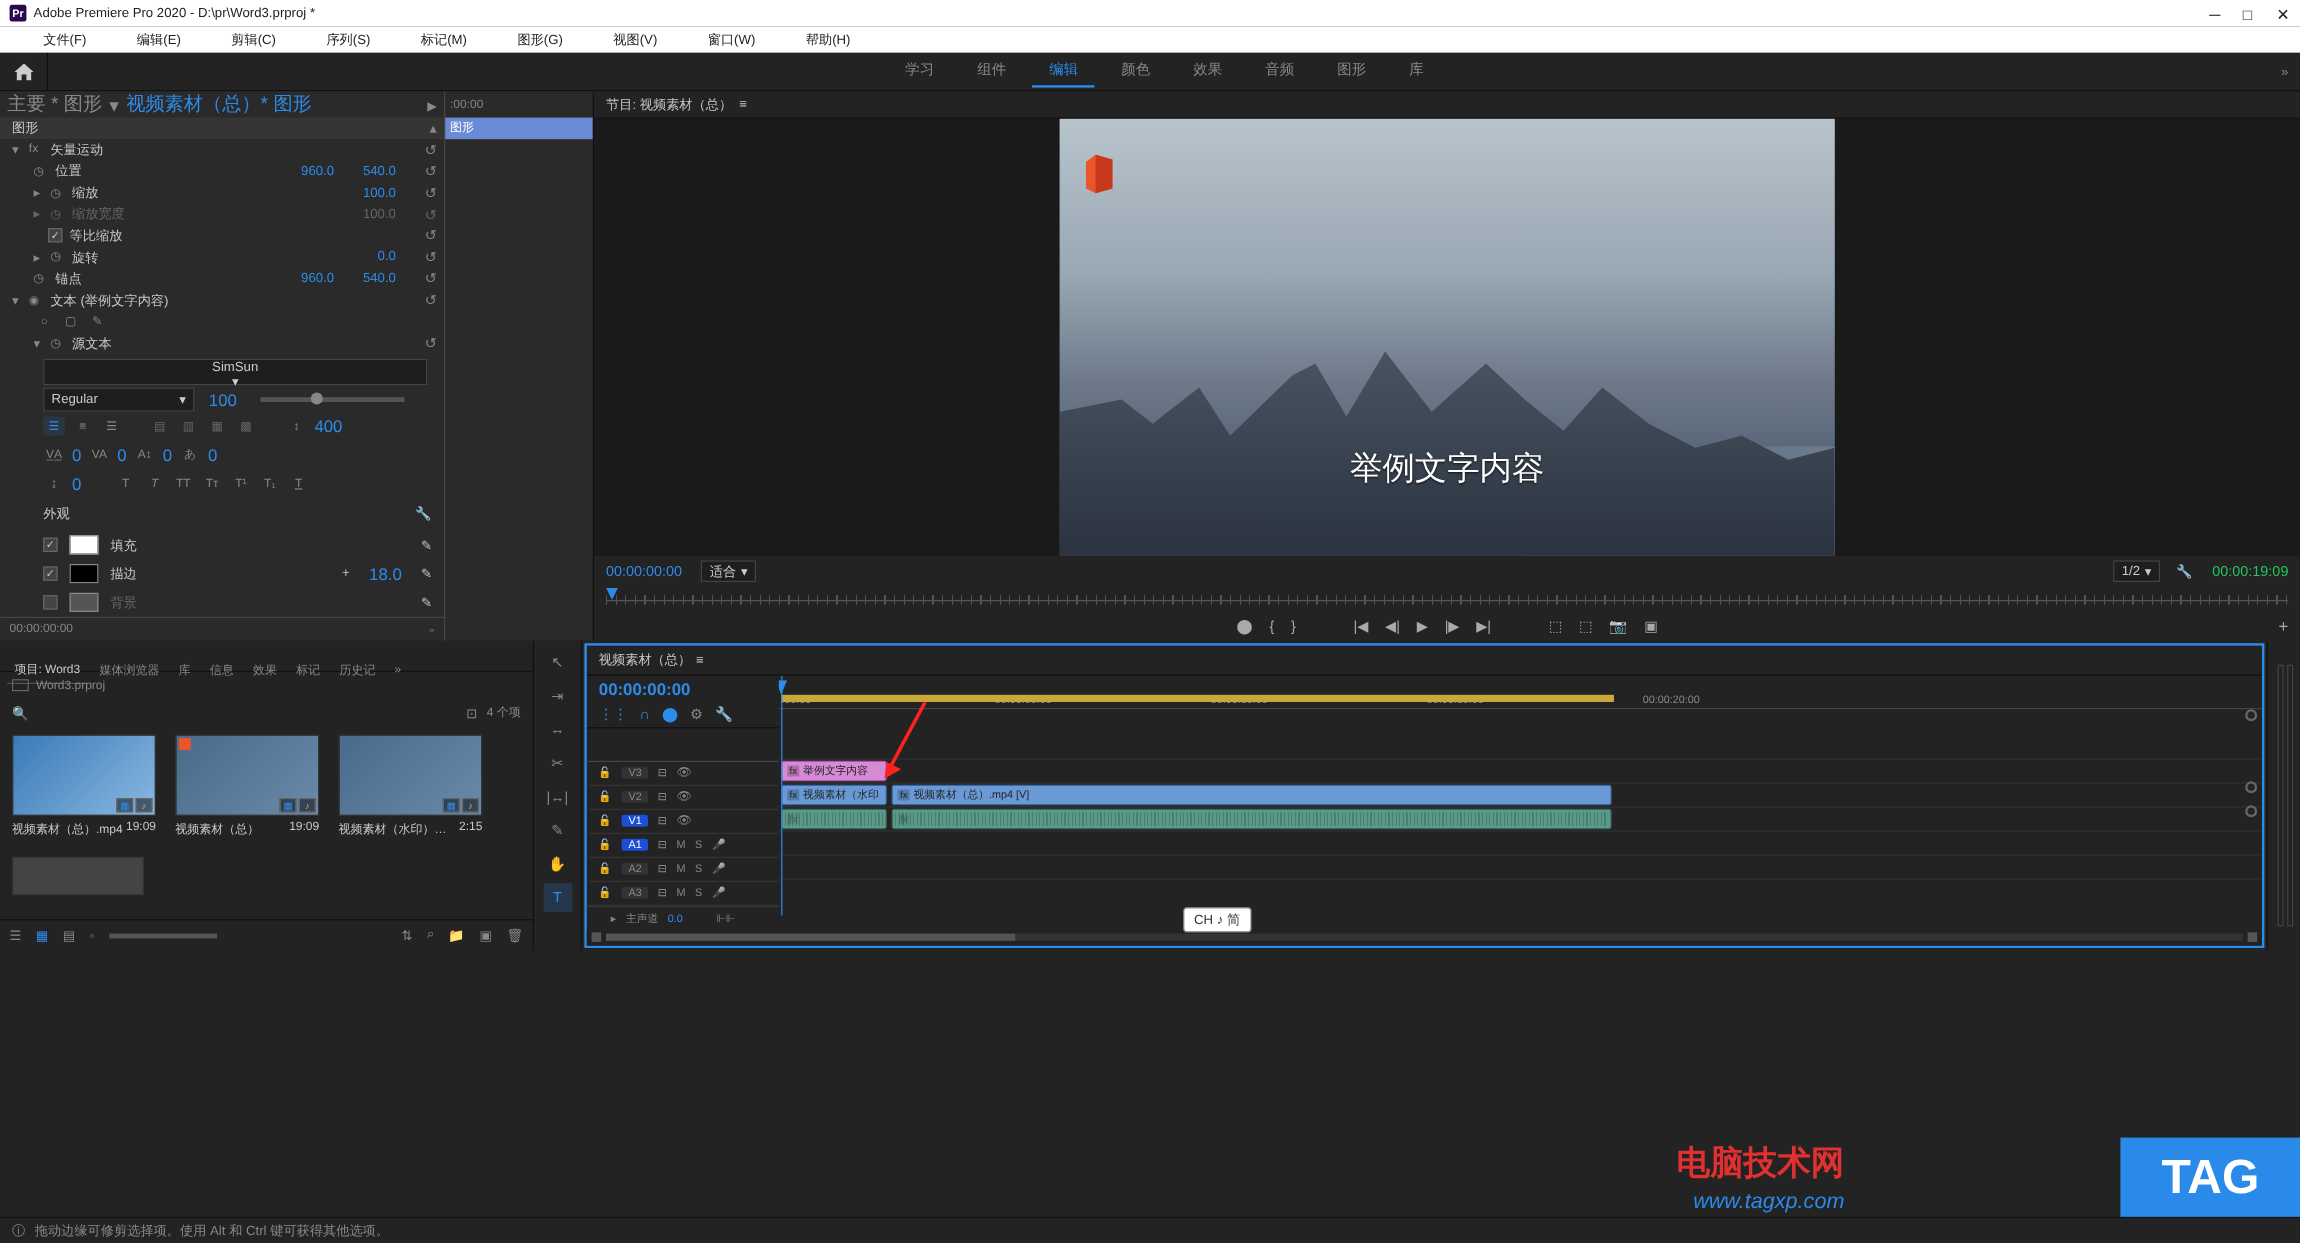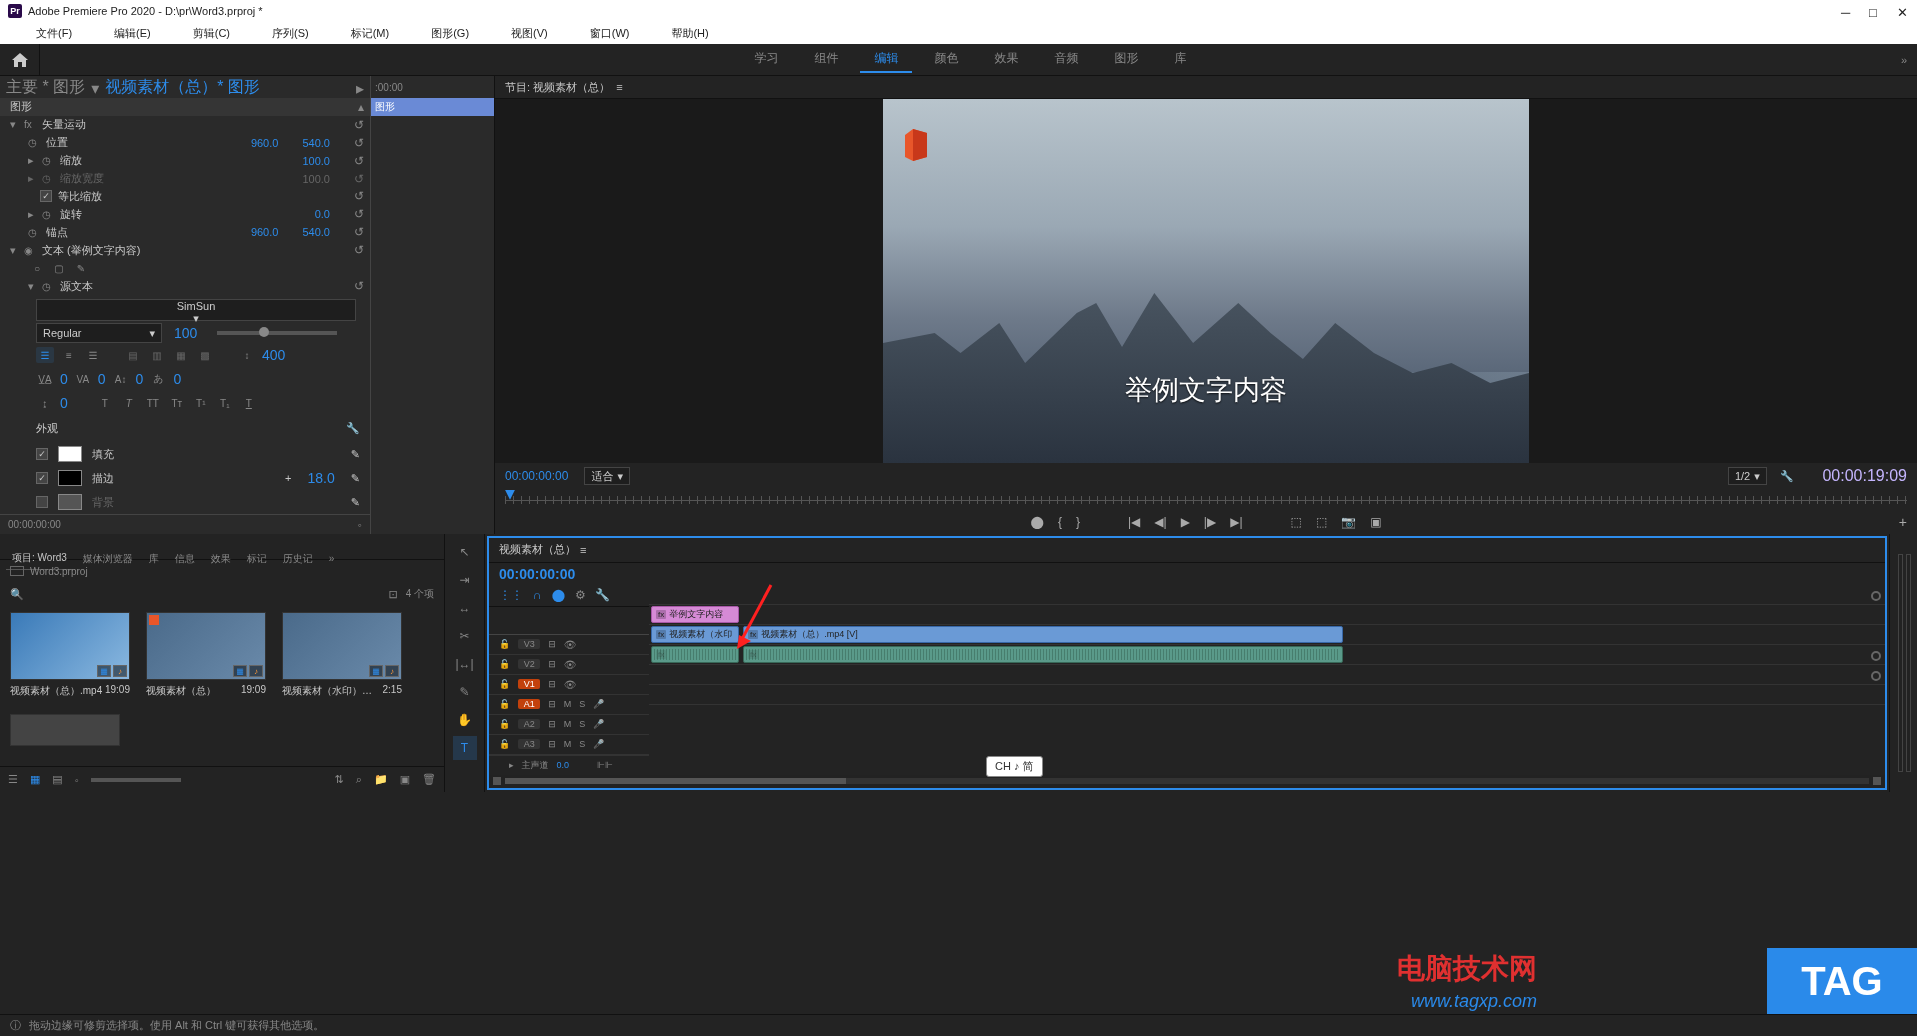--- a/index.html
+++ b/index.html
@@ -76,21 +76,21 @@
 .video-frame { width: 646px; height: 364px; background: linear-gradient(to bottom, #b8c4cc 0%, #9aa8b4 35%, #6e7a8a 60%, #3b4a5e 100%); position: relative; overflow: hidden; }
 .city-sil { position: absolute; bottom: 0; left: 0; right: 0; height: 55%; background: linear-gradient(to top, #2a333f 0%, #4e5a66 100%); clip-path: polygon(0 40%, 8% 35%, 12% 45%, 18% 30%, 22% 50%, 30% 25%, 33% 20%, 37% 42%, 42% 15%, 48% 40%, 55% 20%, 60% 35%, 65% 48%, 70% 30%, 76% 45%, 82% 55%, 88% 50%, 94% 60%, 100% 55%, 100% 100%, 0 100%); }
 .river { position: absolute; bottom: 0; right: 0; width: 40%; height: 25%; background: linear-gradient(to right, #5a6a7a, #7a8a9a); opacity: 0.6; }
 .office-logo { position: absolute; top: 28px; left: 20px; width: 30px; height: 36px; }
 .subtitle { position: absolute; bottom: 55px; left: 50%; transform: translateX(-50%); color: #fff; font-size: 27px; font-family: "SimSun", serif; text-shadow: 0 1px 2px rgba(0,0,0,0.8); }
 
 .program-controls { height: 30px; display: flex; align-items: center; padding: 0 10px; gap: 8px; }
 .pc-time { color: #2d8ceb; font-size: 12px; margin-right: 8px; }
 .zoom-select { background: #1e1e1e; border: 1px solid #444; color: #ccc; height: 18px; padding: 0 6px; display: flex; align-items: center; gap: 4px; }
 .res-select { background: #1e1e1e; border: 1px solid #444; color: #ccc; height: 18px; padding: 0 6px; display: flex; align-items: center; gap: 4px; margin-left: auto; }
-.dur-time { color: #c4b5fd; font-size: 16px; margin-left: 20px; }
+.dur-time { color: #22c55e; font-size: 12px; margin-left: 8px; }
 .scrubber { height: 22px; position: relative; margin: 0 10px; }
 .scrubber-track { position: absolute; top: 10px; left: 0; right: 0; height: 1px; background: #555; }
 .scrubber-ticks { position: absolute; top: 6px; left: 0; right: 0; height: 8px; background: repeating-linear-gradient(90deg, #555 0, #555 1px, transparent 1px, transparent 8px); }
 .scrubber-playhead { position: absolute; top: 0; left: 0; width: 10px; height: 10px; background: #2d8ceb; clip-path: polygon(0 0, 100% 0, 50% 100%); }
 
 .transport { height: 28px; display: flex; align-items: center; justify-content: center; gap: 14px; position: relative; }
 .transport .tbtn { color: #aaa; font-size: 12px; cursor: pointer; }
 .add-marker-btn { position: absolute; right: 10px; color: #aaa; font-size: 14px; }
 
 
@@ -137,21 +137,21 @@
 .tl-ruler { height: 28px; border-bottom: 1px solid #444; position: relative; display: flex; align-items: flex-end; padding-bottom: 2px; }
 .tl-ruler-tick { position: absolute; font-size: 9px; color: #888; }
 .tl-work-area { position: absolute; top: 16px; height: 6px; background: #c8a838; }
 .tl-playhead-line { position: absolute; top: 0; width: 1px; background: #2d8ceb; height: 200px; z-index: 10; }
 .tl-playhead-head { position: absolute; top: 4px; width: 10px; height: 12px; background: #2d8ceb; clip-path: polygon(0 0, 100% 0, 50% 100%); z-index: 11; }
 
 .track-hdr-row { display: flex; align-items: center; height: 20px; gap: 8px; padding-left: 10px; color: #888; font-size: 9px; border-bottom: 1px solid #333; }
 .track-hdr-row.v1 { height: 20px; }
 .track-hdr-row.a1 { height: 20px; }
 .track-hdr-row .tlabel { width: 22px; text-align: center; background: #333; border-radius: 2px; }
-.track-hdr-row .tlabel.active { background: #c2410c; color: #fff; }
+.track-hdr-row .tlabel.active { background: #1d4ed8; color: #fff; }
 .track-hdr-row .lock { font-size: 9px; }
 .track-hdr-row .eye { font-size: 10px; }
 
 .track-lane { height: 20px; border-bottom: 1px solid #333; position: relative; }
 .clip { position: absolute; top: 1px; height: 17px; border-radius: 2px; font-size: 9px; color: #222; display: flex; align-items: center; padding-left: 4px; overflow: hidden; }
 .clip.graphic { background: #d68ad6; border: 1px solid #a858a8; }
 .clip.video { background: #6a9ad6; border: 1px solid #3868a8; }
 .clip.audio { background: #5a9a8a; border: 1px solid #386858; }
 .clip .fx { font-size: 8px; background: rgba(0,0,0,0.2); padding: 0 2px; margin-right: 3px; border-radius: 1px; }
 .audio-wave { position: absolute; top: 2px; bottom: 2px; left: 2px; right: 2px; background: repeating-linear-gradient(90deg, #3a6a5a 0, #3a6a5a 1px, #5a9a8a 1px, #5a9a8a 3px); opacity: 0.6; }
@@ -601,20 +601,30 @@
             <span>🎤</span>
           </div>
         <div class="master-row">
             <span class="carrot">▸</span>
             <span>主声道</span>
             <span class="val">0.0</span>
             <span style="margin-left:20px">⊩⊩</span>
           </div>
       </div>
       <div class="track-content">
+        <div class="tl-ruler">
+          <span class="tl-ruler-tick" style="left:2px">:00:00</span>
+          <span class="tl-ruler-tick" style="left:180px">00:00:05:00</span>
+          <span class="tl-ruler-tick" style="left:360px">00:00:10:00</span>
+          <span class="tl-ruler-tick" style="left:540px">00:00:15:00</span>
+          <span class="tl-ruler-tick" style="left:720px">00:00:20:00</span>
+          <div class="tl-work-area" style="left:2px;width:694px"></div>
+          <div class="tl-playhead-head" style="left:-3px"></div>
+          <div class="tl-playhead-line" style="left:2px"></div>
+        </div>
 
         <div style="height:22px"></div>
 
         <div class="track-lane"></div>
 
         <div class="track-lane">
           <div class="clip graphic" style="left:2px;width:88px">
               <span class="fx">fx</span>
               <span>举例文字内容</span>
             </div>

